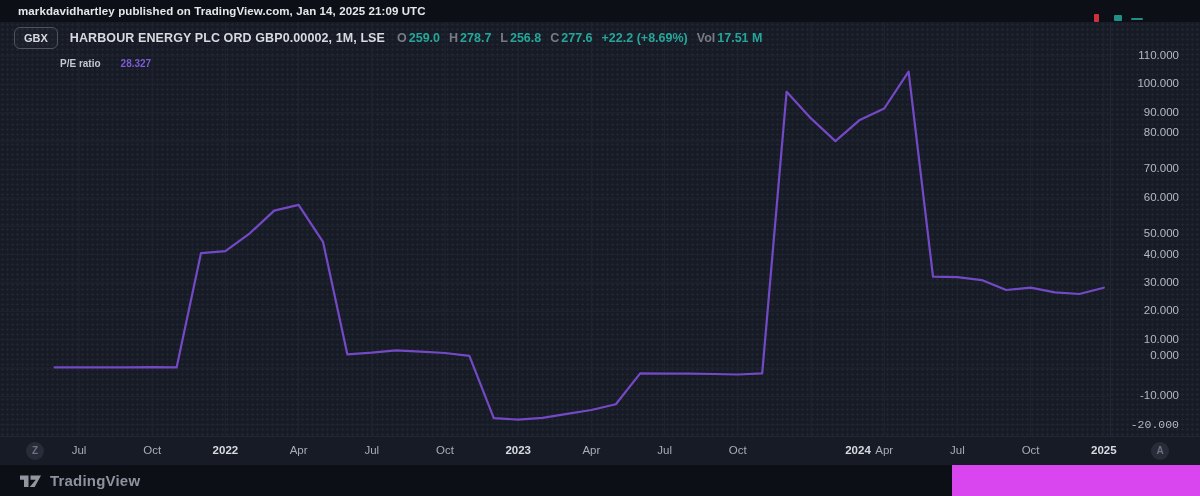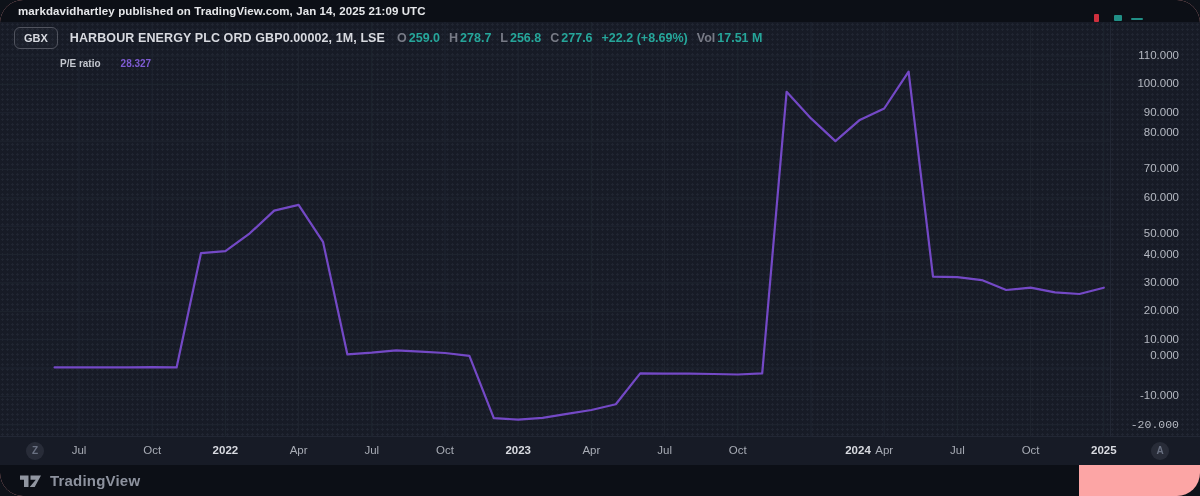--- a/index.html
+++ b/index.html
@@ -1,21 +1,20 @@
 <!DOCTYPE html>
 <html><head>
 <meta charset="utf-8">
 <style>
   html,body{margin:0;padding:0;background:#0e1219;}
   *{box-sizing:border-box;}
   .screen{
     position:relative;width:1200px;height:496px;overflow:hidden;
-    background:#fca5a5;
+    background:#d946ef;
     font-family:"Liberation Sans", sans-serif;
-    border-radius:23px;
     -webkit-font-smoothing:antialiased;
   }
   
   .publish-bar{
     position:absolute;left:0;top:0;width:1200px;height:22px;
     background:#0c0f16;color:#e6e7ea;font-size:11.5px;font-weight:700;
     line-height:22px;padding-left:18px;letter-spacing:.1px;
   }
   
   .chart-panel{
@@ -58,21 +57,21 @@
   .x-tick.year{color:#d8dae0;font-weight:700;}
   .axis-hint{
     position:absolute;top:5px;width:18px;height:18px;border-radius:50%;
     background:rgba(130,138,158,0.16);color:#6a7182;font-size:10px;
     text-align:center;line-height:18px;font-weight:600;
   }
   .axis-hint.left{left:26px;}
   .axis-hint.right{left:1151px;}
   
   .footer{
-    position:absolute;left:0;top:465px;width:1079px;height:31px;
+    position:absolute;left:0;top:465px;width:952px;height:31px;
     background:#0c0f16;display:flex;align-items:center;gap:8px;padding-left:20px;
   }
   .tv-logo{display:block;}
   .footer-brand{color:#8d929e;font-size:15px;font-weight:700;letter-spacing:.2px;text-decoration:none;}
 </style>
 </head>
 <body>
 
 <div class="screen">
 

